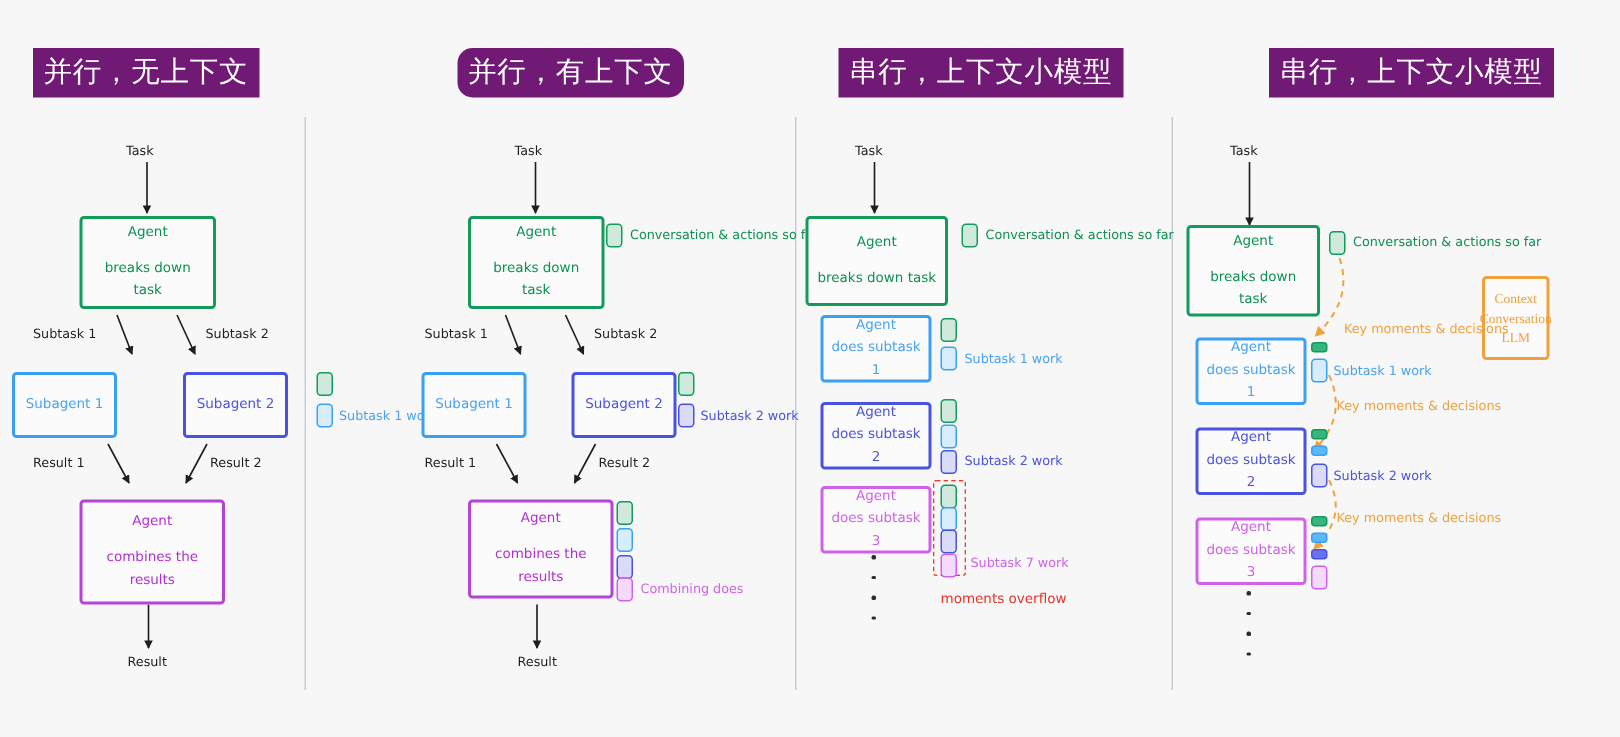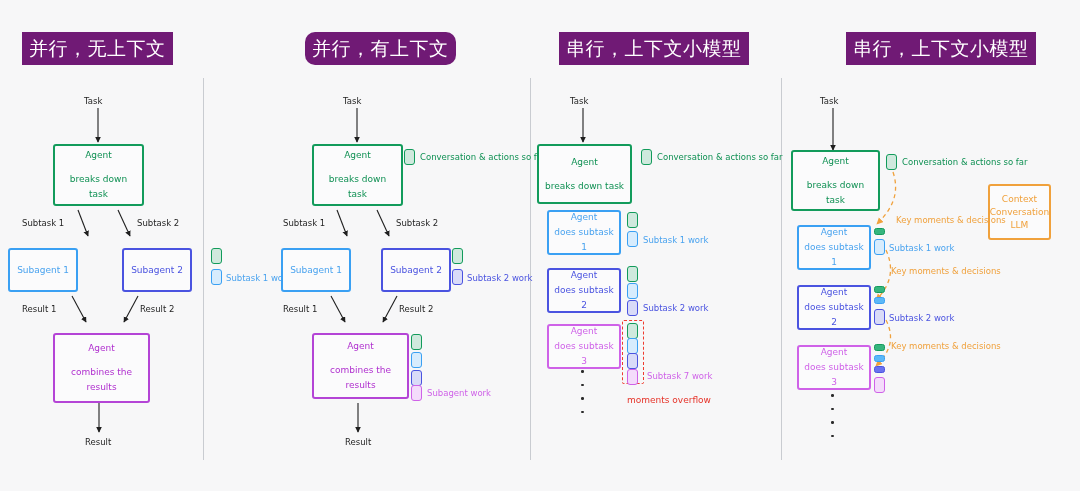--- a/index.html
+++ b/index.html
@@ -224,21 +224,21 @@
 
   <div class="box c-violet gap" style="left:312px; top:333px; width:97px; height:66px;">
     <span class="l1">Agent</span>
     <span class="l2">combines the results</span>
   </div>
 
   <div class="pill p-green" style="left:411px; top:334px;"></div>
   <div class="pill p-blue" style="left:411px; top:352px;"></div>
   <div class="pill p-indigo" style="left:411px; top:370px;"></div>
   <div class="pill p-violet" style="left:411px; top:385px;"></div>
-  <div class="lbl magenta" style="left:427px; top:388px;">Subagent work</div>
+  <div class="lbl magenta" style="left:427px; top:388px;">Combining does</div>
 
   <div class="lbl dark" style="left:345px; top:437px;">Result</div>
 
   <div class="ptitle" style="left:559px; top:32px;">串行，上下文小模型</div>
 
   <div class="lbl dark" style="left:570px; top:96px;">Task</div>
 
   <div class="box c-green gap" style="left:537px; top:144px; width:95px; height:60px;">
     <span class="l1">Agent</span>
     <span class="l2">breaks down task</span>
@@ -287,21 +287,21 @@
 
   <div class="lbl dark" style="left:820px; top:96px;">Task</div>
 
   <div class="box c-green gap" style="left:791px; top:150px; width:89px; height:61px;">
     <span class="l1">Agent</span>
     <span class="l2">breaks down task</span>
   </div>
   <div class="pill p-green" style="left:886px; top:154px;"></div>
   <div class="lbl green" style="left:902px; top:157px;">Conversation &amp; actions so far</div>
 
-  <div class="box c-orange" style="left:988px; top:184px; width:63px; height:56px; line-height:13px;">
+  <div class="box c-orange" style="left:988px; top:184px; width:45px; height:56px; line-height:13px;font-family:Liberation Serif, serif;">
     <span class="l1">Context</span>
     <span class="l2">Conversation</span>
     <span class="l2">LLM</span>
   </div>
 
   <div class="lbl orange" style="left:896px; top:215px;">Key moments &amp; decisions</div>
   <div class="lbl orange" style="left:891px; top:266px;">Key moments &amp; decisions</div>
   <div class="lbl orange" style="left:891px; top:341px;">Key moments &amp; decisions</div>
 
   <div class="box c-blue" style="left:797px; top:225px; width:74px; height:45px;">

